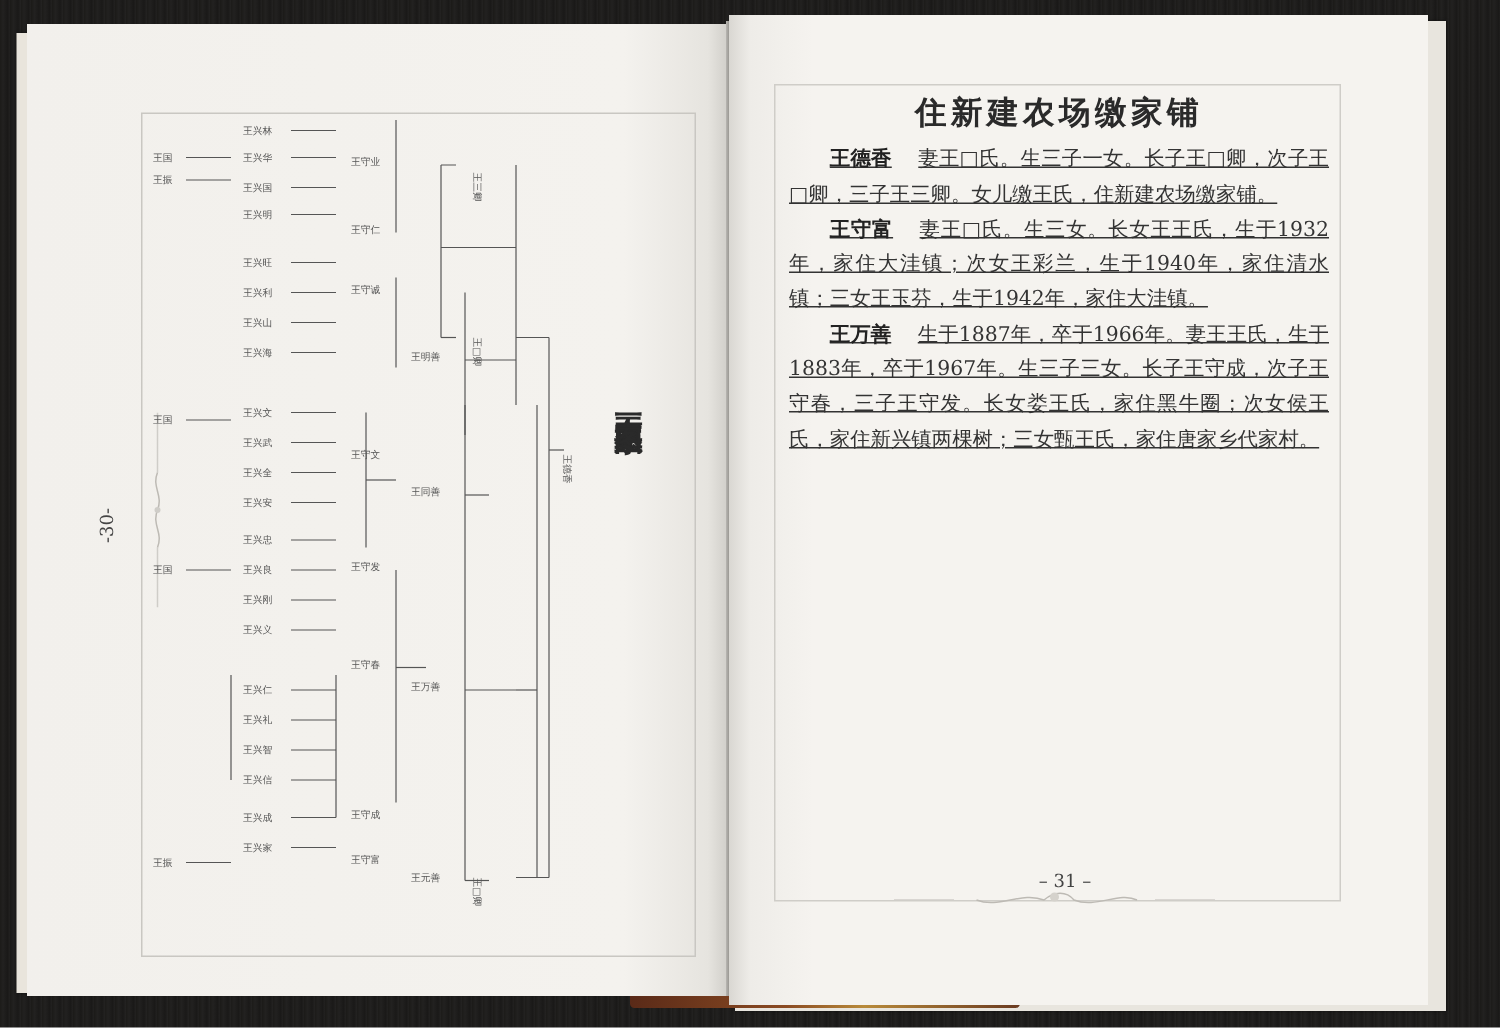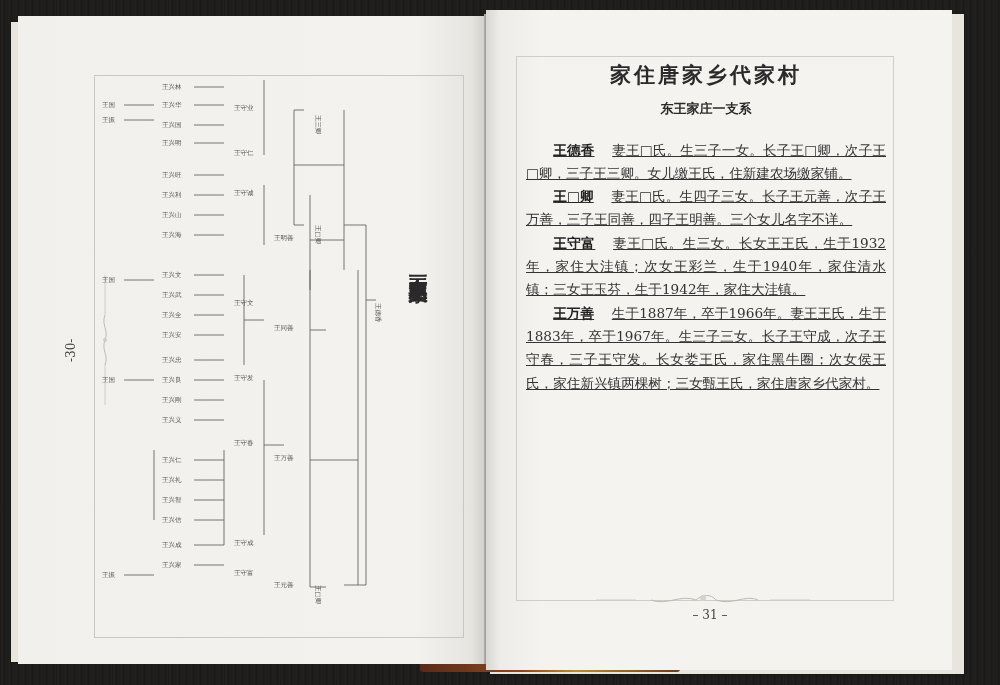--- a/index.html
+++ b/index.html
@@ -70,21 +70,21 @@
   .subtitle {
     text-align:center; font-size:13px; font-weight:bold; margin:10px 0 18px 0;
     font-family:"DejaVu Sans", sans-serif; color:#2a2a2a;
   }
   .entry { text-indent:2em; text-align:justify; margin:0;text-decoration:underline; }
   .entry .name { font-weight:bold; font-family:"DejaVu Sans", sans-serif; margin-right:1.3em; color:#222; }
   .ornament-h {
     position:absolute; left:596px; top:592px; width:214px; height:16px;
   }
   .page-num-right {
-    position:absolute; left:680px; top:608px; width:60px; text-align:center;
+    position:absolute; left:680px; top:580px; width:60px; text-align:center;
     font-size:12px; color:#444;
   }
 </style>
 </head>
 <body>
 
 <div class="book">
   <div class="page-stack-left"></div>
   <div class="page-stack-right"></div>
   <div class="cover-edge-bottom"></div>
@@ -210,28 +210,24 @@
   </svg>
 
   <div class="tree-title">东王家庄一支系图</div>
 
   <div class="gutter"></div>
 
   <div class="page-right"></div>
   <div class="frame-right"></div>
 
   <div class="content">
-    <div class="title">家住唐家乡代家村</div>
-    <div class="subtitle">东王家庄一支系</div>
+    <div class="title">住新建农场缴家铺</div>
 
     <p class="entry">
       <span class="name">王德香</span><span>妻王□氏。生三子一女。长子王□卿，次子王□卿，三子王三卿。女儿缴王氏，住新建农场缴家铺。</span>
-    </p>
-    <p class="entry">
-      <span class="name">王□卿</span><span>妻王□氏。生四子三女。长子王元善，次子王万善，三子王同善，四子王明善。三个女儿名字不详。</span>
     </p>
     <p class="entry">
       <span class="name">王守富</span><span>妻王□氏。生三女。长女王王氏，生于1932年，家住大洼镇；次女王彩兰，生于1940年，家住清水镇；三女王玉芬，生于1942年，家住大洼镇。</span>
     </p>
     <p class="entry">
       <span class="name">王万善</span><span>生于1887年，卒于1966年。妻王王氏，生于1883年，卒于1967年。生三子三女。长子王守成，次子王守春，三子王守发。长女娄王氏，家住黑牛圈；次女侯王氏，家住新兴镇两棵树；三女甄王氏，家住唐家乡代家村。</span>
     </p>
   </div>
 
   <svg class="ornament-h" viewBox="0 0 214 16" width="214" height="16">

